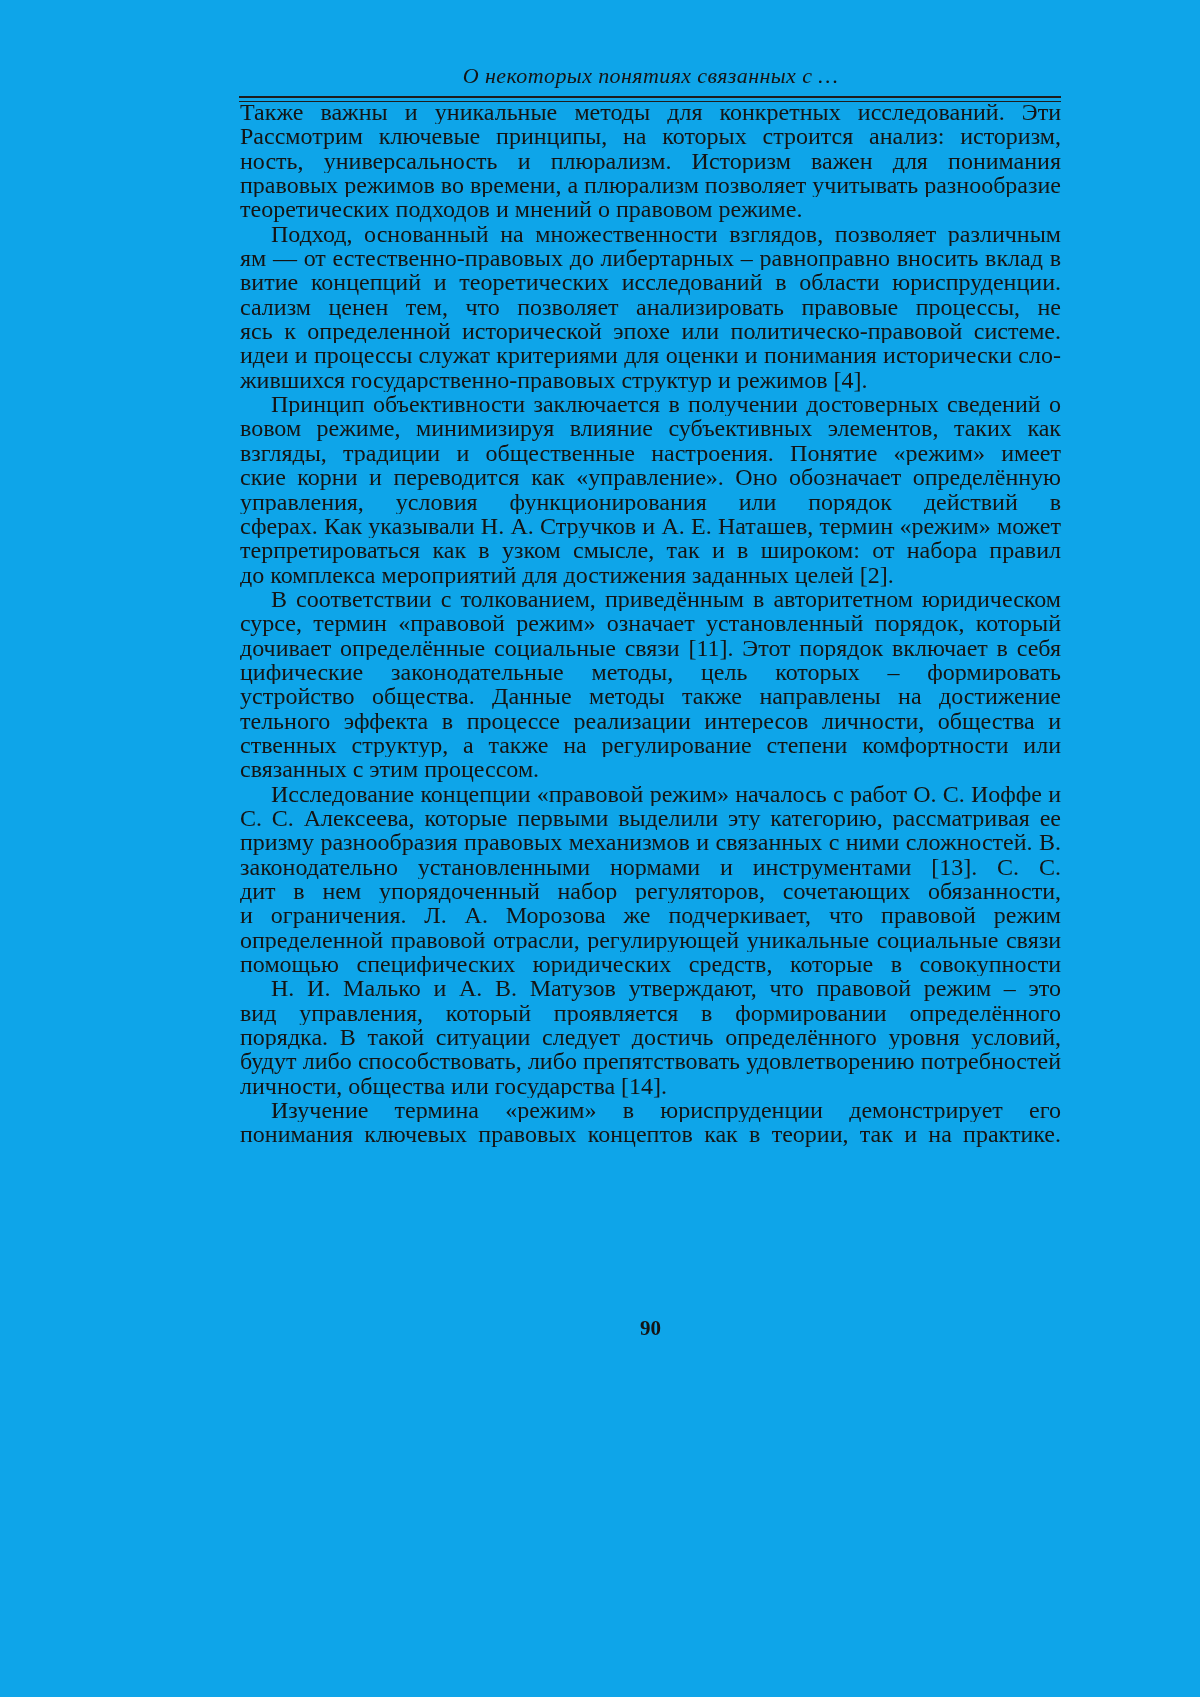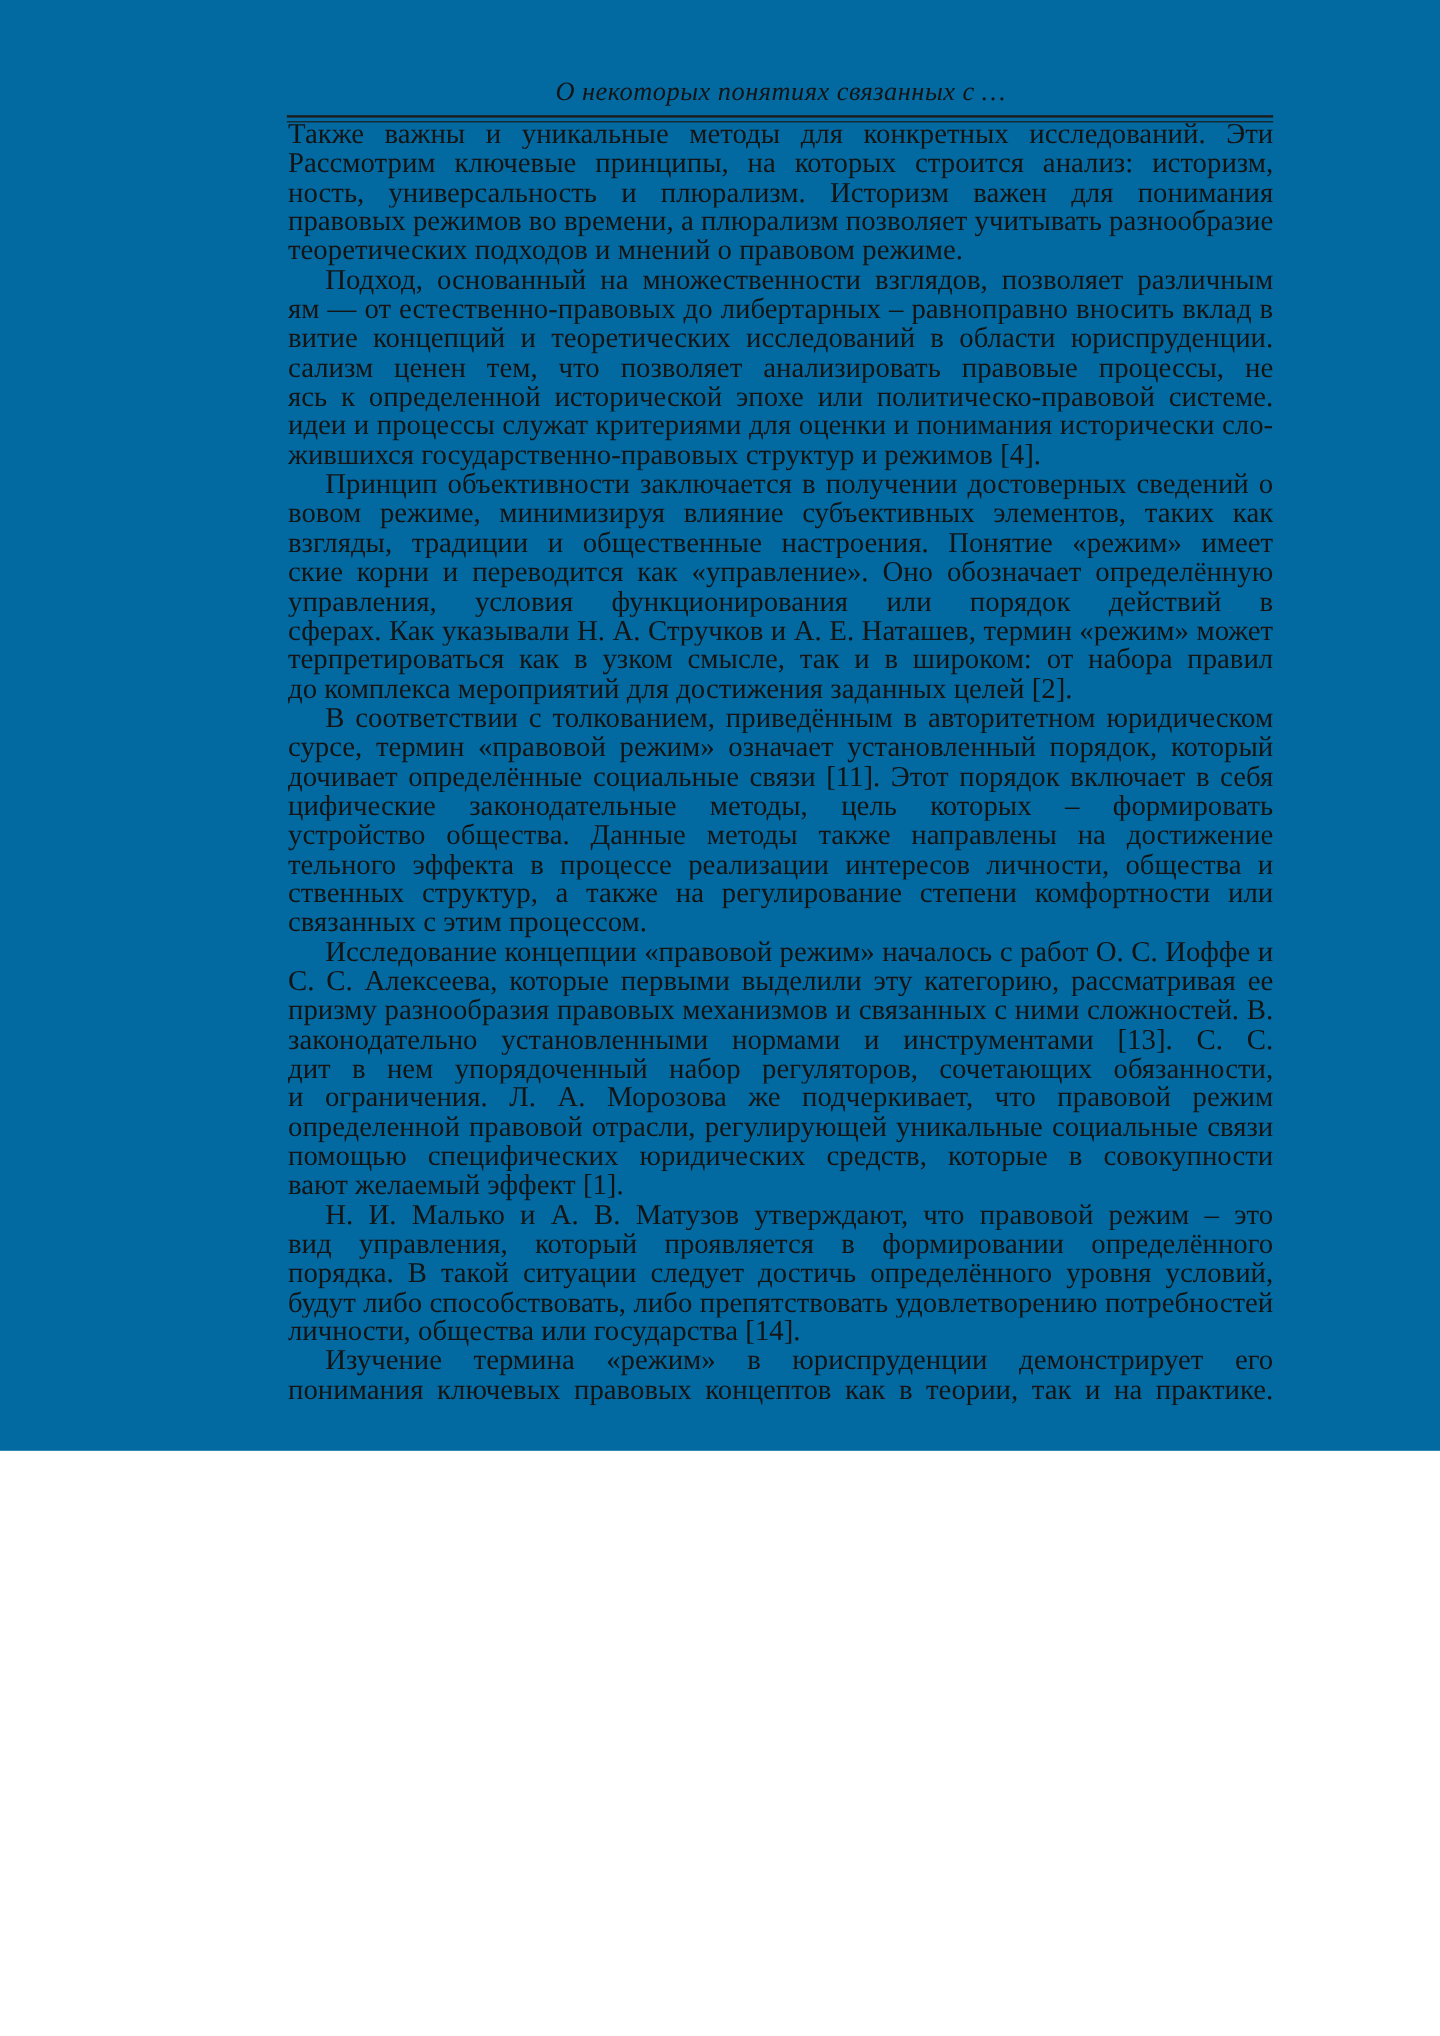--- a/index.html
+++ b/index.html
@@ -7,22 +7,22 @@
     padding: 0;
     width: 1200px;
     height: 1697px;
     background: #ffffff;
     font-family: "Liberation Serif", "DejaVu Serif", serif;
     color: #141414;
   }
   .page {
     position: relative;
     width: 1200px;
-    height: 1209px;
-    background: #0369a1;
+    height: 1697px;
+    background: #0ea5e9;
     overflow: hidden;
   }
   .running-head {
     position: absolute;
     top: 63px;
     left: 240px;
     width: 821px;
     text-align: center;
     font-style: italic;
     font-size: 22px;
@@ -118,21 +118,20 @@
       </div>
       <div>
         <div class="line jf first">Исследование концепции «правовой режим» началось с работ О. С. Иоффе и</div>
         <div class="line jf">С. С. Алексеева, которые первыми выделили эту категорию, рассматривая ее через</div>
         <div class="line jf">призму разнообразия правовых механизмов и связанных с ними сложностей. В. Б.</div>
         <div class="line jf">законодательно установленными нормами и инструментами [13]. С. С. Алексеев ви-</div>
         <div class="line jf">дит в нем упорядоченный набор регуляторов, сочетающих обязанности, разрешения</div>
         <div class="line jf">и ограничения. Л. А. Морозова же подчеркивает, что правовой режим отражается в</div>
         <div class="line jf">определенной правовой отрасли, регулирующей уникальные социальные связи с</div>
         <div class="line jf">помощью специфических юридических средств, которые в совокупности обеспечи-</div>
-        <div class="line">вают желаемый эффект [1].</div>
       </div>
       <div>
         <div class="line jf first">Н. И. Малько и А. В. Матузов утверждают, что правовой режим – это особенный</div>
         <div class="line jf">вид управления, который проявляется в формировании определённого социального</div>
         <div class="line jf">порядка. В такой ситуации следует достичь определённого уровня условий, которые</div>
         <div class="line jf">будут либо способствовать, либо препятствовать удовлетворению потребностей</div>
         <div class="line">личности, общества или государства [14].</div>
       </div>
       <div>
         <div class="line jf first">Изучение термина «режим» в юриспруденции демонстрирует его значимость для</div>

